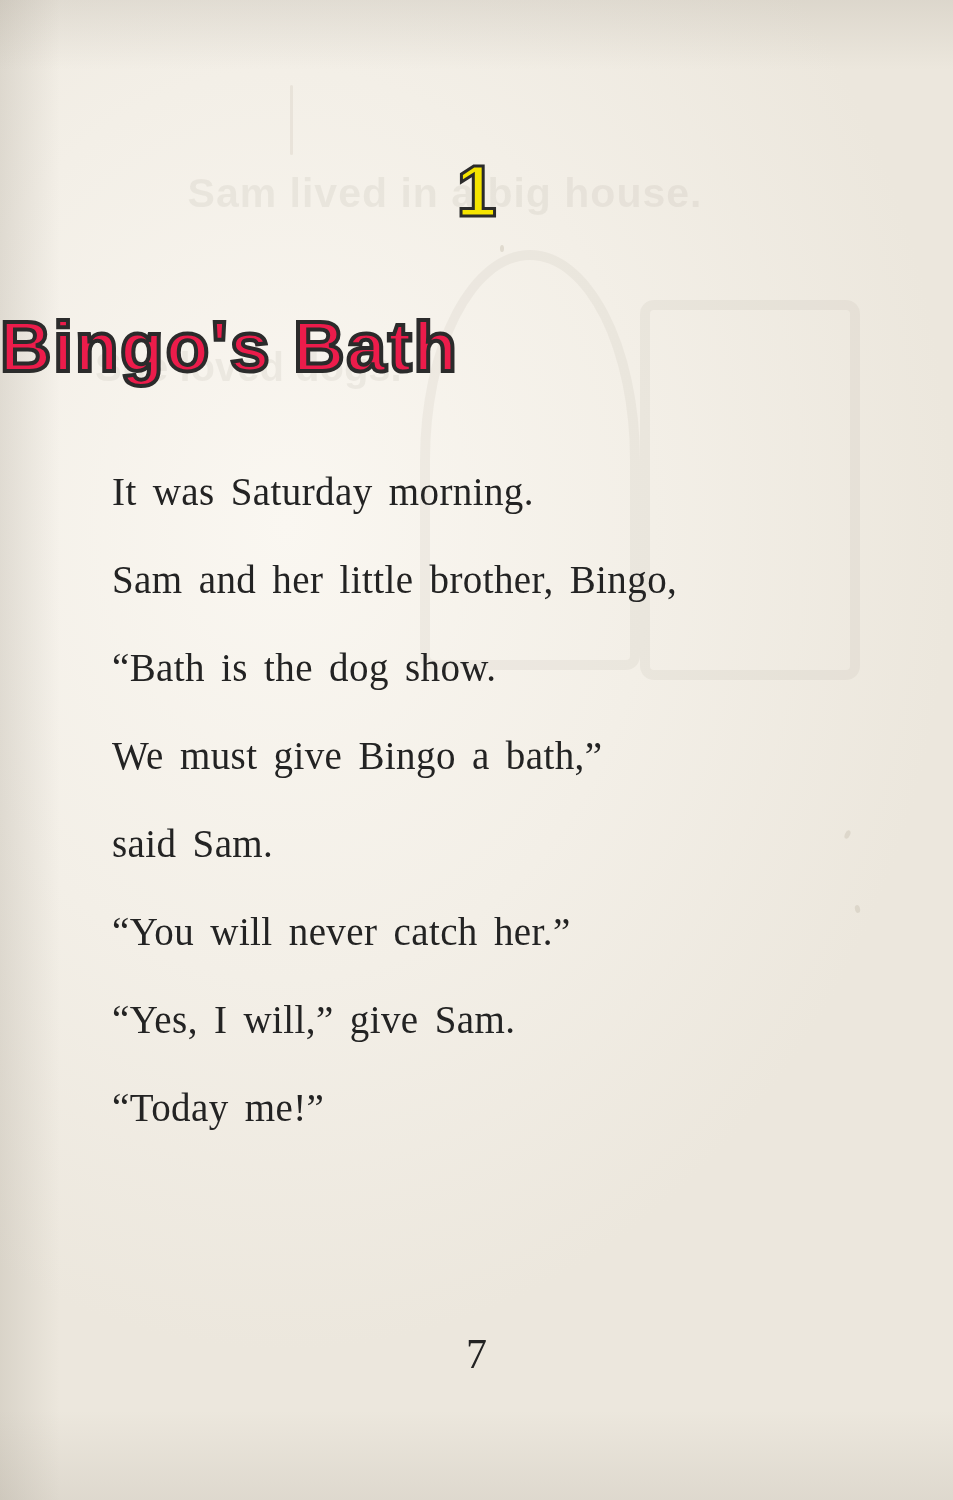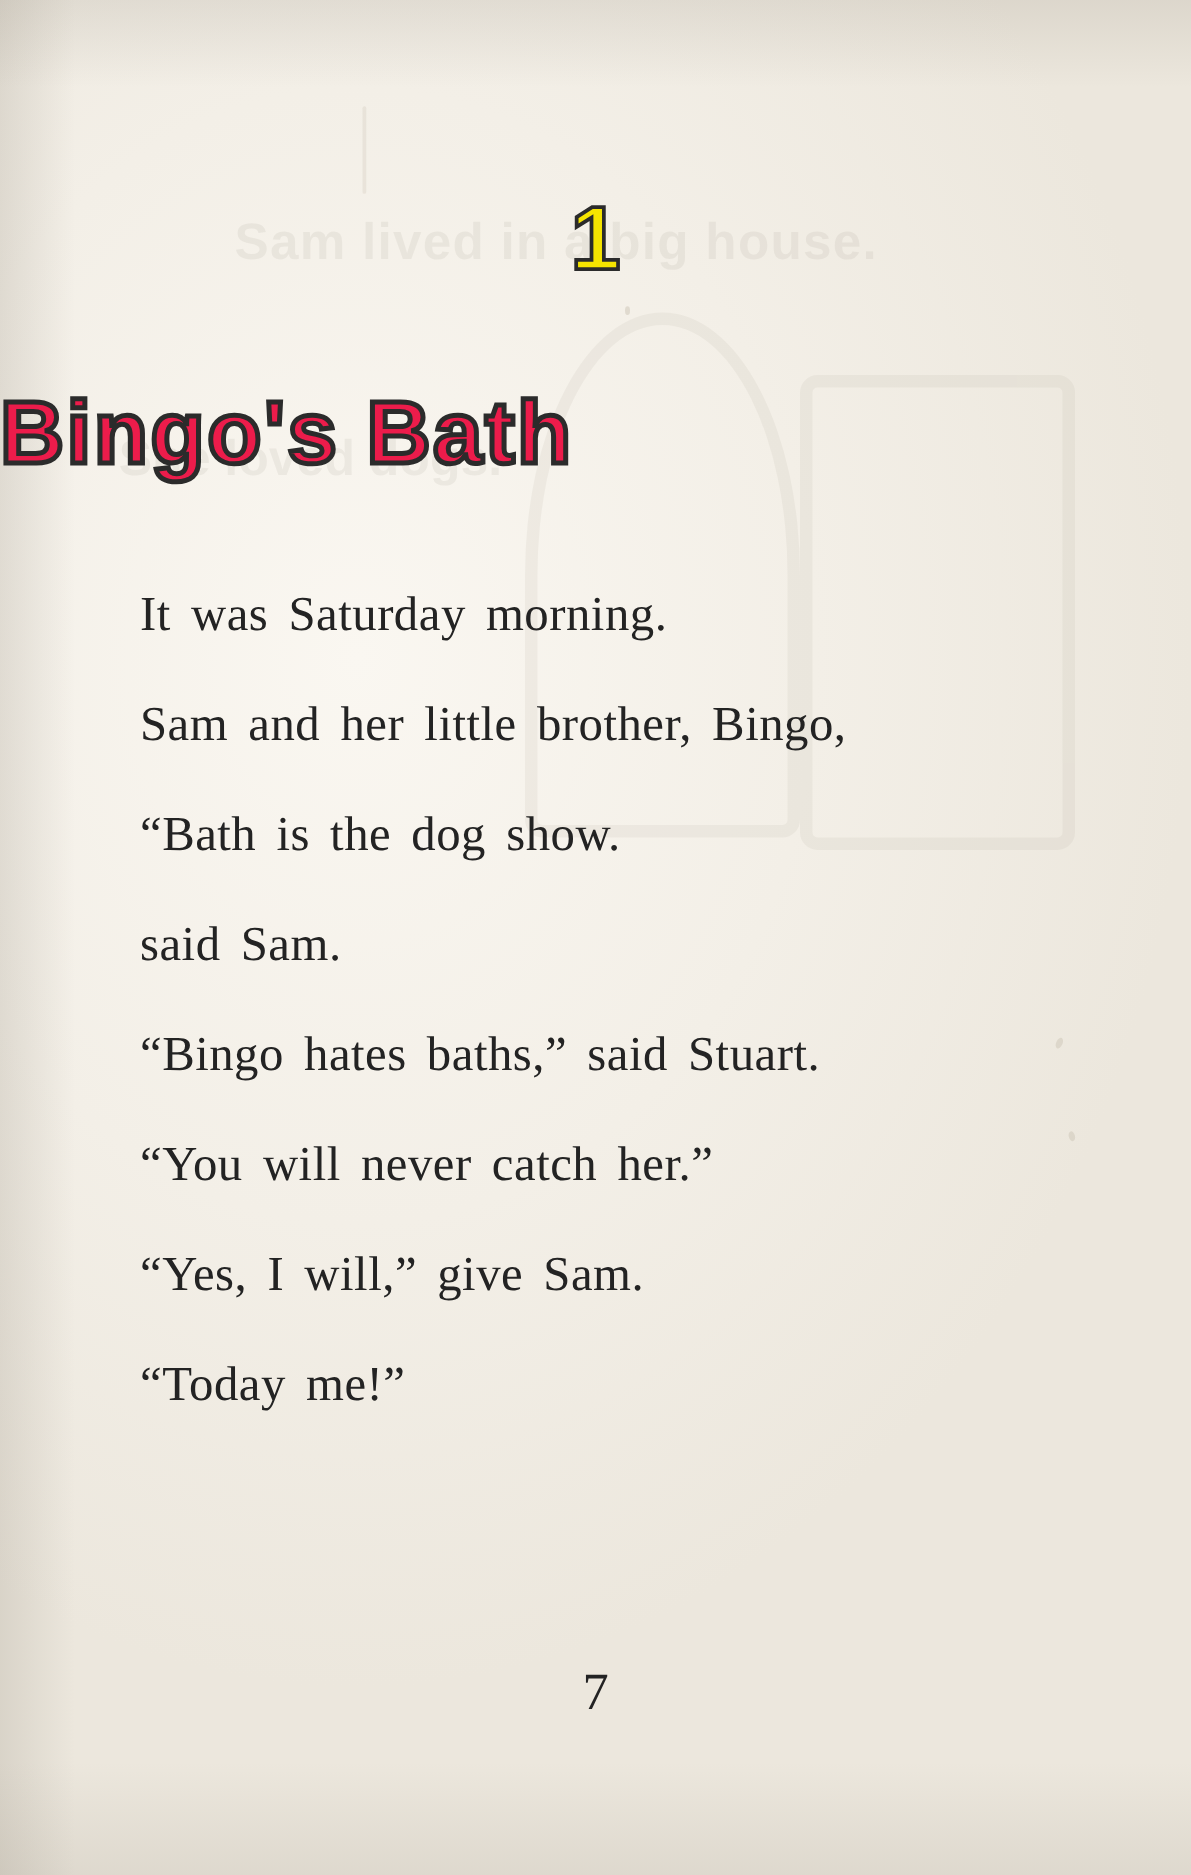--- a/index.html
+++ b/index.html
@@ -184,22 +184,22 @@
   <div class="speck" style="top:85px;left:290px;width:3px;height:70px;border-radius:2px;opacity:.30;"></div>
 
   <div class="chapter-number">1</div>
 
   <h1 class="chapter-title">Bingo's Bath</h1>
 
   <div class="body-text">
     <p>It was Saturday morning.</p>
     <p>Sam and her little brother, Bingo,</p>
     <p>“Bath is the dog show.</p>
+    <p>We must give Bingo a bath,”</p>
     <p>said Sam.</p>
-    <p>“Bingo hates baths,” said Stuart.</p>
     <p>“You will never catch her.”</p>
     <p>“Yes, I will,” give Sam.</p>
     <p>“Today me!”</p>
   </div>
 
   <div class="folio">7</div>
 
 </div>
 
 </body></html>

